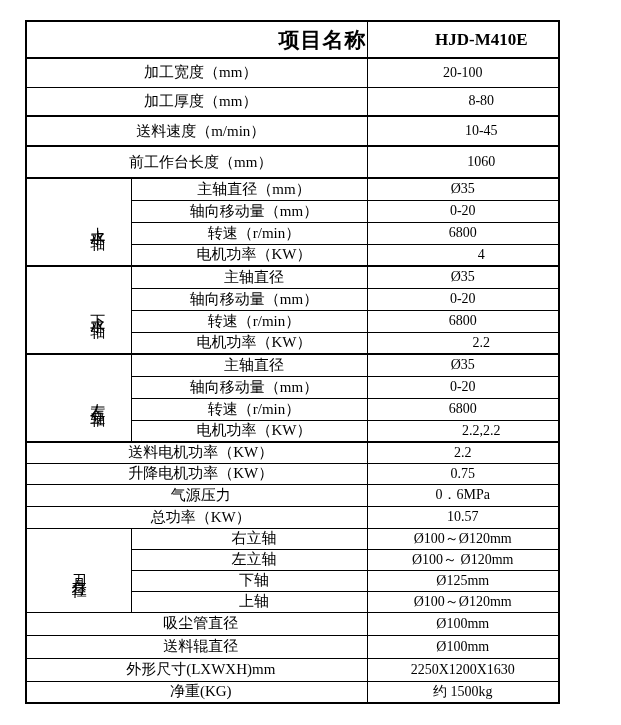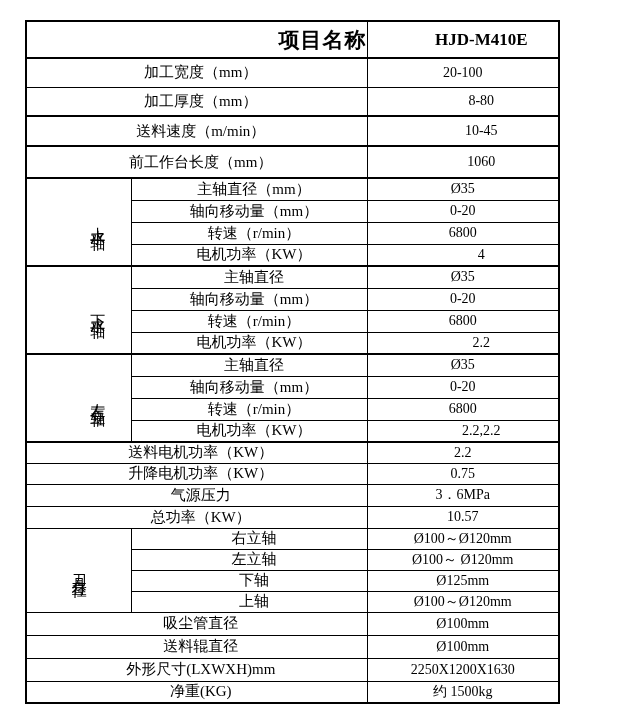--- a/index.html
+++ b/index.html
@@ -158,21 +158,21 @@
         <tr class="h21">
           <td class="label-cell" colspan="2">送料电机功率（KW）</td>
           <td class="value-cell">2.2</td>
         </tr>
         <tr class="h21">
           <td class="label-cell" colspan="2">升降电机功率（KW）</td>
           <td class="value-cell">0.75</td>
         </tr>
         <tr class="h22">
           <td class="label-cell" colspan="2">气源压力</td>
-          <td class="value-cell">3．6MPa</td>
+          <td class="value-cell">0．6MPa</td>
         </tr>
         <tr class="h22">
           <td class="label-cell" colspan="2">总功率（KW）</td>
           <td class="value-cell">10.57</td>
         </tr>
         <tr class="h21">
           <td class="group-cell" rowspan="4"><span class="vtext">刀具直径</span></td>
           <td class="sub-label-cell">右立轴</td>
           <td class="value-cell">Ø100～Ø120mm</td>
         </tr>

